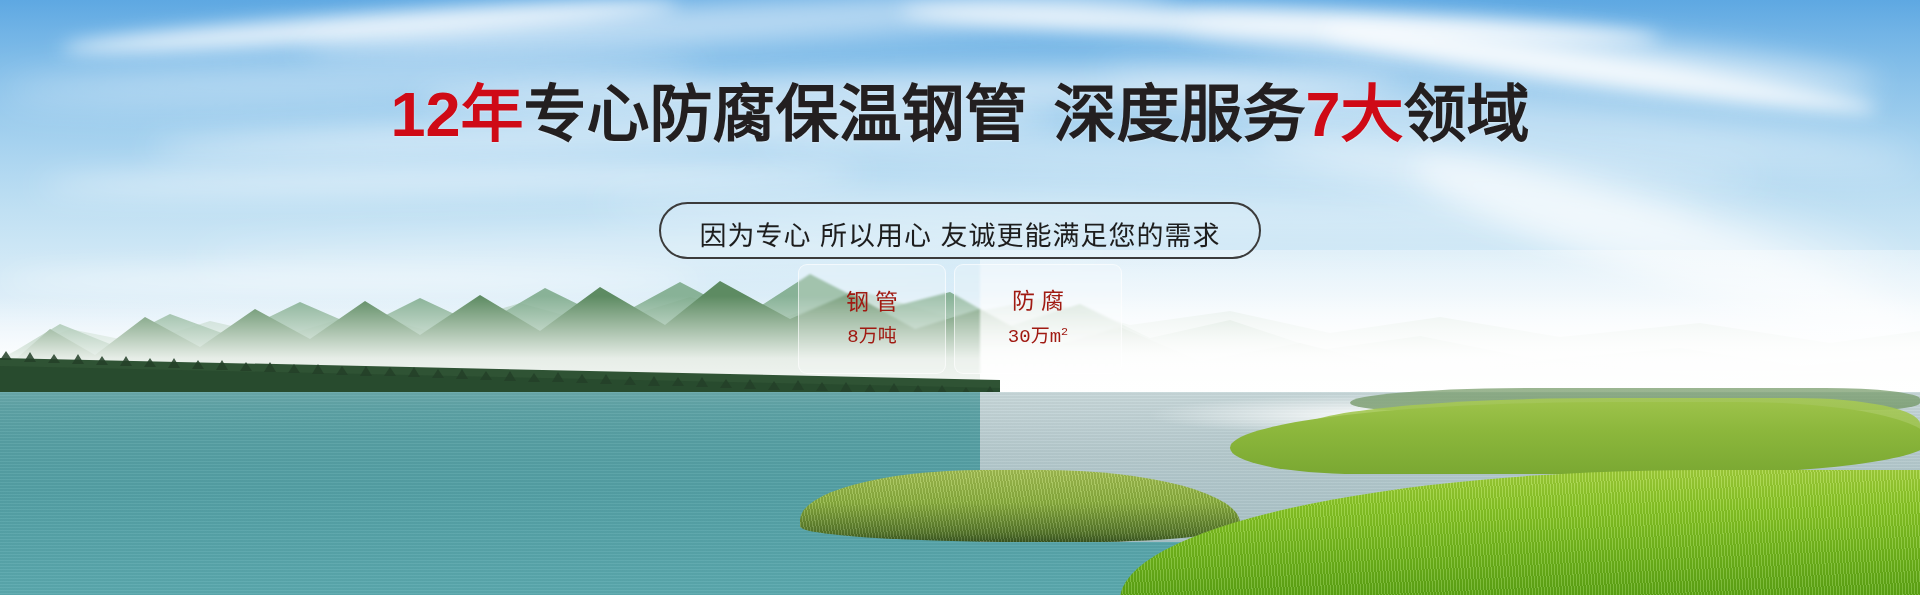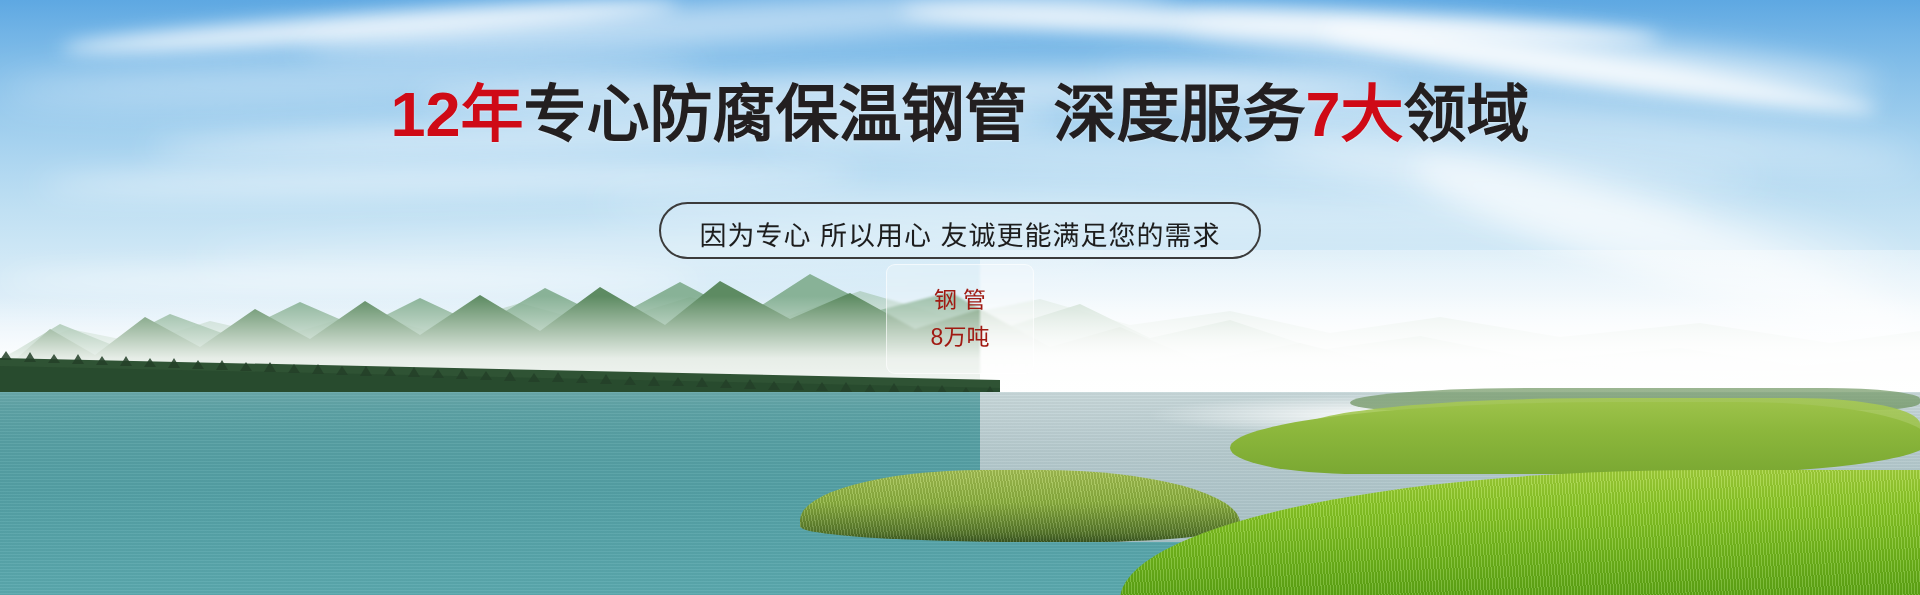--- a/index.html
+++ b/index.html
@@ -174,22 +174,22 @@
     display:flex; flex-direction:column;
     align-items:center; justify-content:center;
     gap:14px;
     backdrop-filter:blur(1px);
   }
   .card .ttl {
     font-size:23px; color:#a01a12; letter-spacing:6px;
     text-indent:6px; line-height:1; font-weight:normal;
   }
   .card .val {
-    font-size:23px; color:#a01a12; line-height:1;
-    font-family:Liberation Sans, sans-serif;
+    font-size:19px; color:#a01a12; line-height:1;
+    font-family:Liberation Mono, monospace;
     white-space:nowrap;
   }
   .card .val sup { font-size:0.62em; vertical-align:super; }
   .card.w2 { width:168px; }
   .card.w3 { width:158px; }
 </style>
 </head>
 <body>
 
 <div id="banner">
@@ -280,17 +280,23 @@
 
   <div class="cards">
 
     <div class="card">
       <div class="ttl">钢管</div>
       <div class="val">
         <span>8</span><span>万吨</span>
       </div>
     </div>
 
+    <div class="card w2">
+      <div class="ttl">防腐</div>
+      <div class="val">
+        <span>30</span><span>万m</span><sup>2</sup>
+      </div>
+    </div>
 
 
   </div>
 
 </div>
 
 </body></html>

